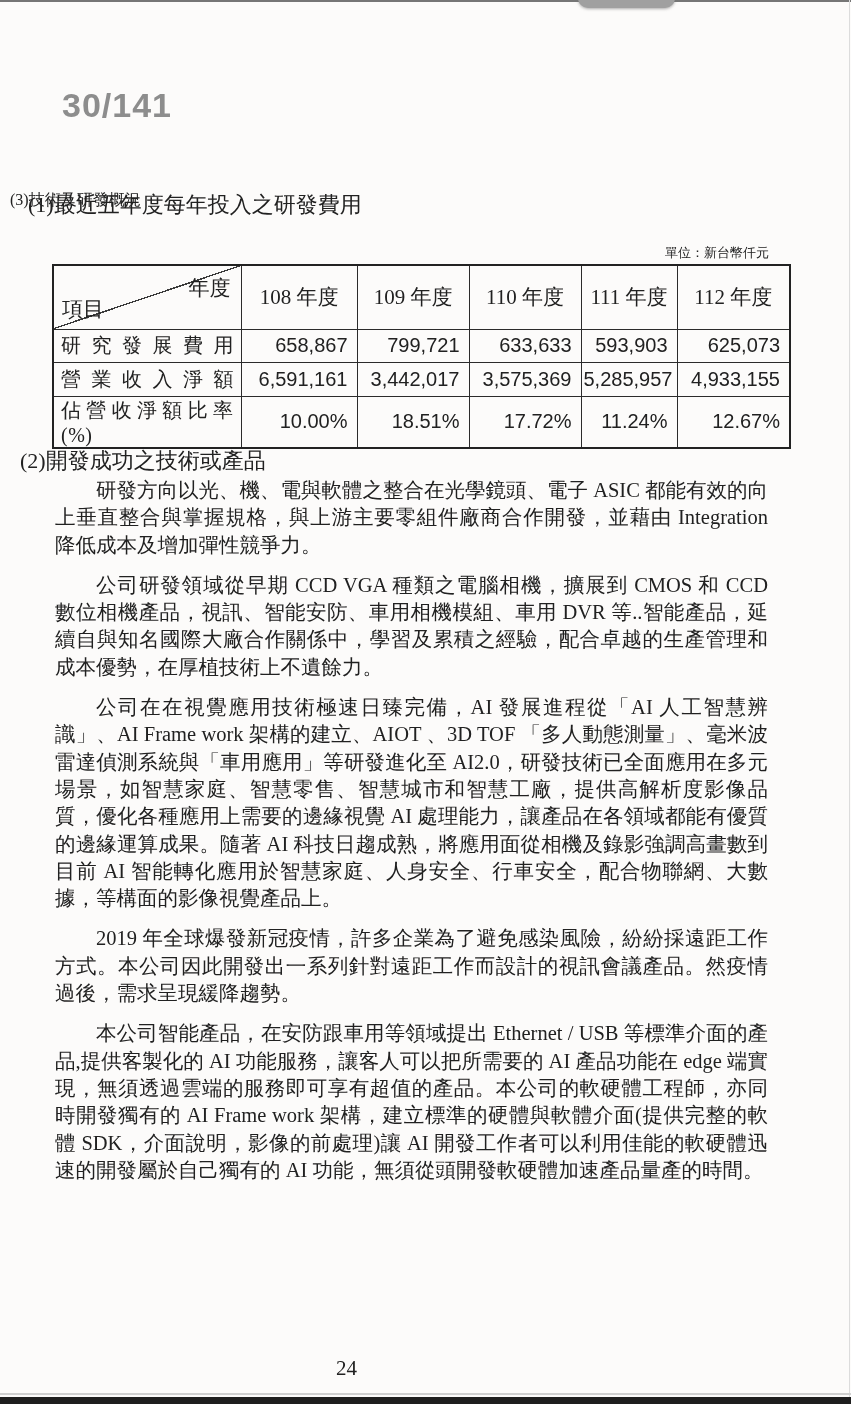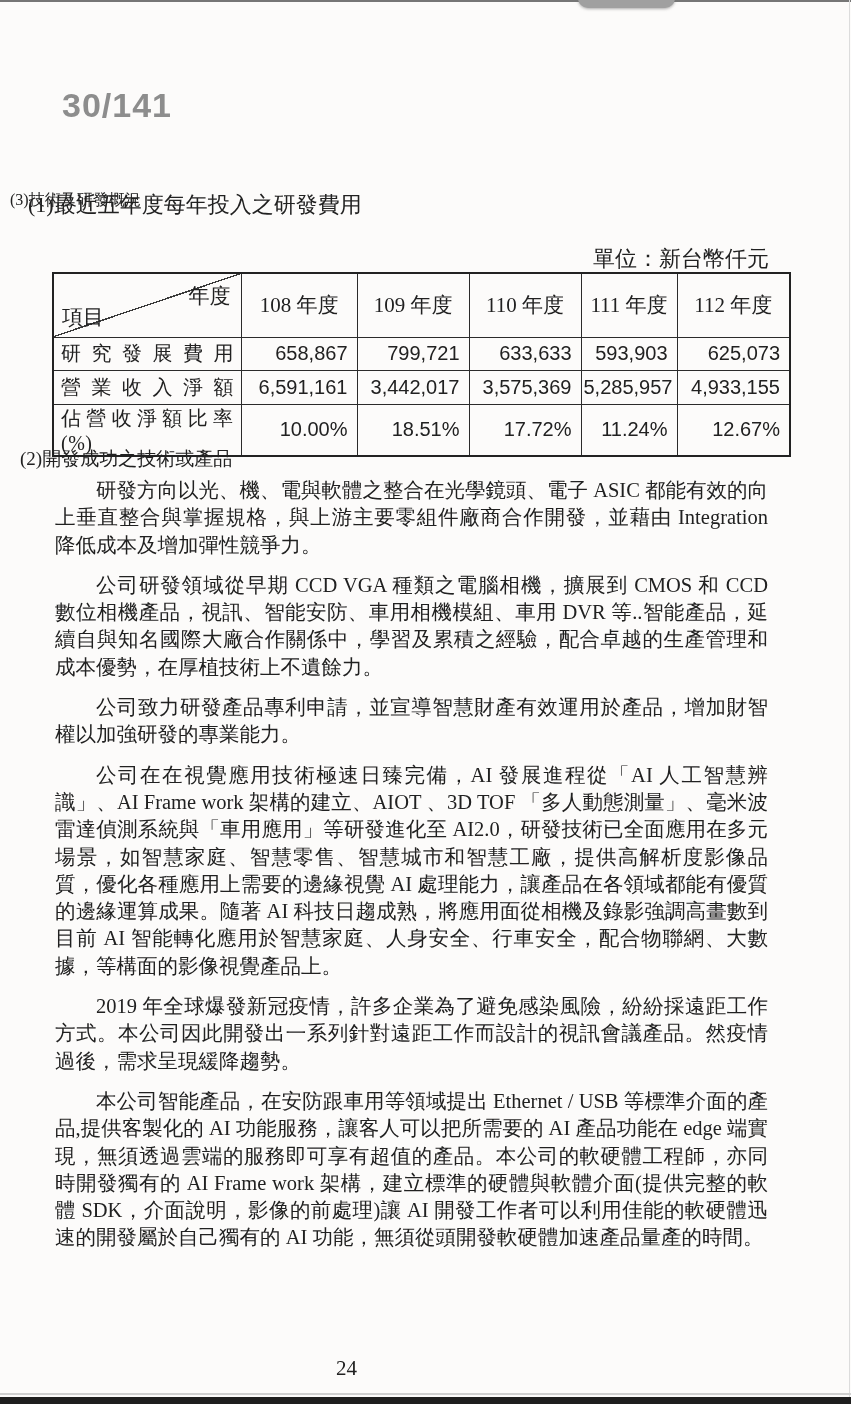--- a/index.html
+++ b/index.html
@@ -23,51 +23,51 @@
   
   .page-indicator{
     position:absolute;left:62px;top:38px;
     font-family:"Liberation Sans", sans-serif;
     font-weight:bold;font-size:34px;letter-spacing:1px;
     color:#8d8d8d;
     margin-top:48px;
   }
   .h-sec3{position:absolute;left:10px;top:150px;font-size:16px;white-space:nowrap;margin-top:40px;}
   .h-sec1{position:absolute;left:28px;top:190px;font-size:22px;white-space:nowrap;}
-  .unit-note{position:absolute;right:82px;top:244px;font-size:22px;white-space:nowrap;}
+  .unit-note{position:absolute;right:82px;top:244px;font-size:13px;white-space:nowrap;}
   
   table.rd{
     position:absolute;left:52px;top:264px;
     width:737px;height:161px;
     border-collapse:collapse;table-layout:fixed;
     background:#fcfbfa;
   }
   table.rd,table.rd td,table.rd th{border:1.5px solid #2b2b2b;}
-  table.rd{border:2.5px solid #222;margin-top:8px;}
+  table.rd{border:2.5px solid #222;}
   table.rd .corner{position:relative;padding:0;
     background:linear-gradient(to bottom right,
       transparent calc(50% - 1.2px), #3a3a3a calc(50% - 1.2px),
       #3a3a3a calc(50% + 0.2px), transparent calc(50% + 0.2px));
   }
   .corner .tr-lbl{position:absolute;top:8px;right:10px;font-size:21px;}
   .corner .bl-lbl{position:absolute;bottom:6px;left:8px;font-size:21px;}
   table.rd th.year{
     font-family:Liberation Serif, serif;font-weight:normal;
     font-size:21px;text-align:center;vertical-align:middle;
   }
   table.rd td.lbl{
     font-size:20px;padding:0 7px;vertical-align:middle;
     text-align:justify;text-align-last:justify;
   }
   table.rd td.val{
     font-family:"Liberation Sans", sans-serif;
     font-size:20px;text-align:right;padding:0 9px 0 2px;vertical-align:middle;
     white-space:nowrap;
   }
-  .h-sec2{position:absolute;left:20px;top:446px;font-size:19px;white-space:nowrap;}
+  .h-sec2{position:absolute;left:20px;top:446px;font-size:22px;white-space:nowrap;}
   .bodytext{
     position:absolute;left:55px;top:477px;width:713px;
     font-size:20.5px;line-height:27.3px;
     text-align:justify;
   }
   .bodytext p{margin:0 0 13px 0;text-indent:2em;}
   .page-number{position:absolute;left:336px;top:1356px;font-size:21px;}
   .bottom-line{position:absolute;left:0;bottom:9px;width:851px;height:2px;background:#cfcfcf;}
   .bottom-bar{position:absolute;left:0;bottom:0;width:851px;height:7px;background:#1e1e1e;}
 </style>
@@ -132,21 +132,20 @@
       <td class="val">12.67%</td>
     </tr>
   </tbody>
     </table>
 
   <div class="h-sec2">(2)開發成功之技術或產品</div>
 
   <div class="bodytext">
     <p>研發方向以光、機、電與軟體之整合在光學鏡頭、電子 ASIC 都能有效的向上垂直整合與掌握規格，與上游主要零組件廠商合作開發，並藉由 Integration 降低成本及增加彈性競爭力。</p>
     <p>公司研發領域從早期 CCD VGA 種類之電腦相機，擴展到 CMOS 和 CCD 數位相機產品，視訊、智能安防、車用相機模組、車用 DVR 等..智能產品，延續自與知名國際大廠合作關係中，學習及累積之經驗，配合卓越的生產管理和成本優勢，在厚植技術上不遺餘力。</p>
-    <p>公司致力研發產品專利申請，並宣導智慧財產有效運用於產品，增加財智權以加強研發的專業能力。</p>
     <p>公司在在視覺應用技術極速日臻完備，AI 發展進程從「AI 人工智慧辨識」、AI Frame work 架構的建立、AIOT 、3D TOF 「多人動態測量」、毫米波雷達偵測系統與「車用應用」等研發進化至 AI2.0，研發技術已全面應用在多元場景，如智慧家庭、智慧零售、智慧城市和智慧工廠，提供高解析度影像品質，優化各種應用上需要的邊緣視覺 AI 處理能力，讓產品在各領域都能有優質的邊緣運算成果。隨著 AI 科技日趨成熟，將應用面從相機及錄影強調高畫數到目前 AI 智能轉化應用於智慧家庭、人身安全、行車安全，配合物聯網、大數據，等構面的影像視覺產品上。</p>
     <p>2019 年全球爆發新冠疫情，許多企業為了避免感染風險，紛紛採遠距工作方式。本公司因此開發出一系列針對遠距工作而設計的視訊會議產品。然疫情過後，需求呈現緩降趨勢。</p>
     <p>本公司智能產品，在安防跟車用等領域提出 Ethernet / USB 等標準介面的產品,提供客製化的 AI 功能服務，讓客人可以把所需要的 AI 產品功能在 edge 端實現，無須透過雲端的服務即可享有超值的產品。本公司的軟硬體工程師，亦同時開發獨有的 AI Frame work 架構，建立標準的硬體與軟體介面(提供完整的軟體 SDK，介面說明，影像的前處理)讓 AI 開發工作者可以利用佳能的軟硬體迅速的開發屬於自己獨有的 AI 功能，無須從頭開發軟硬體加速產品量產的時間。</p>
   </div>
 
   <div class="page-number">24</div>
 
   <div class="bottom-line"></div>
   <div class="bottom-bar"></div>
 

